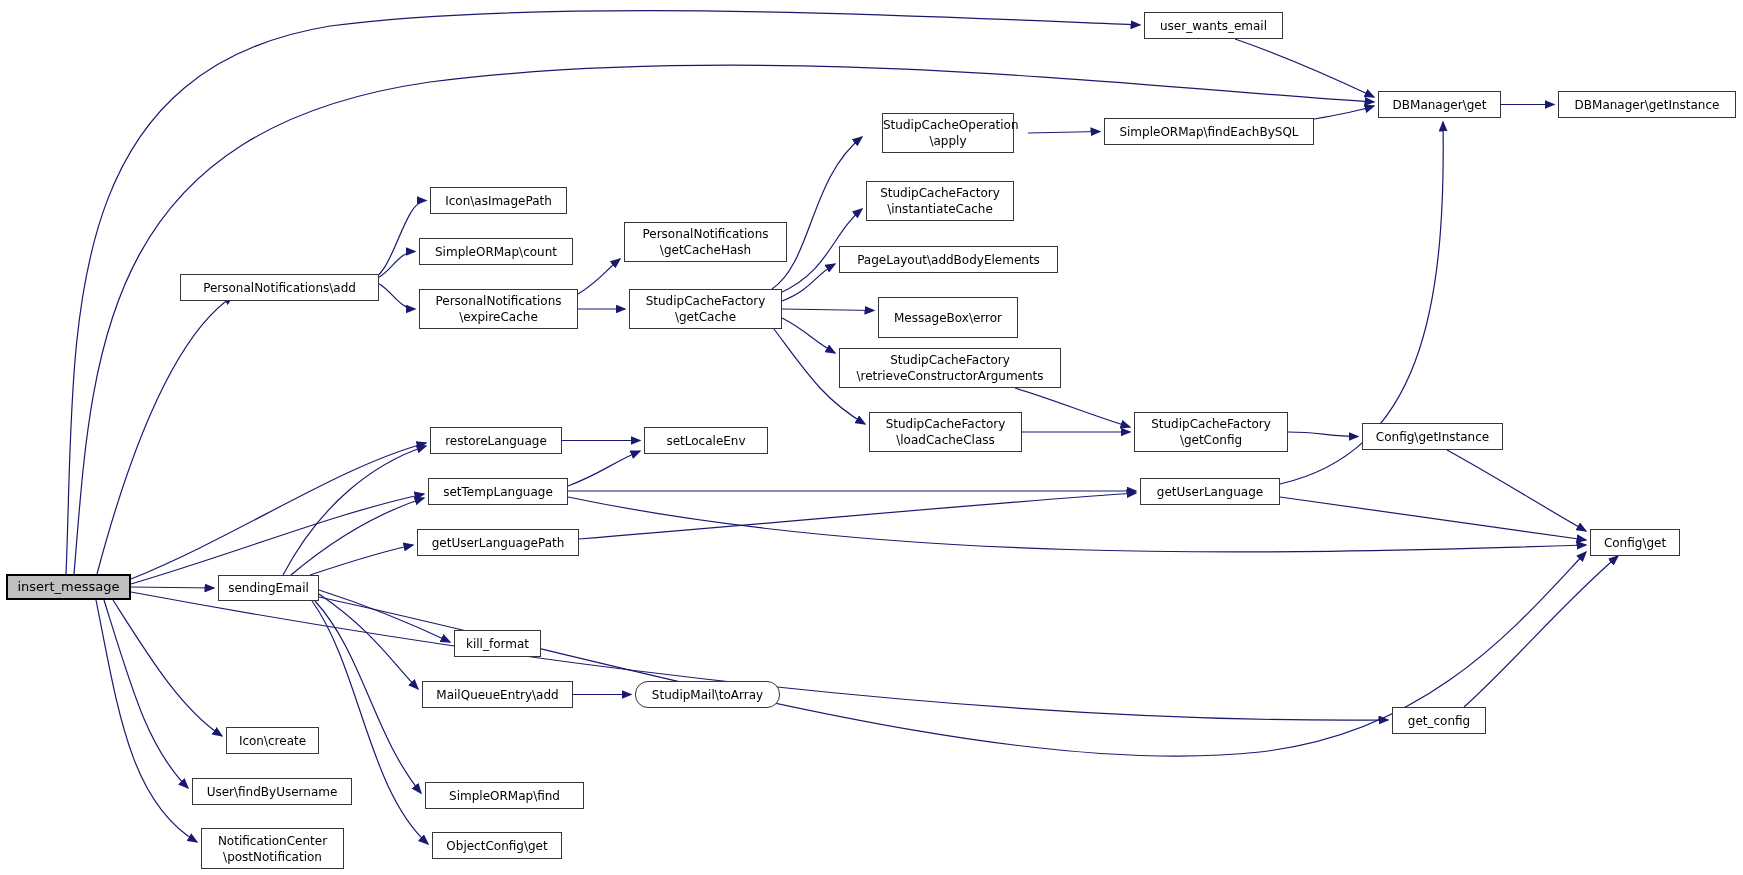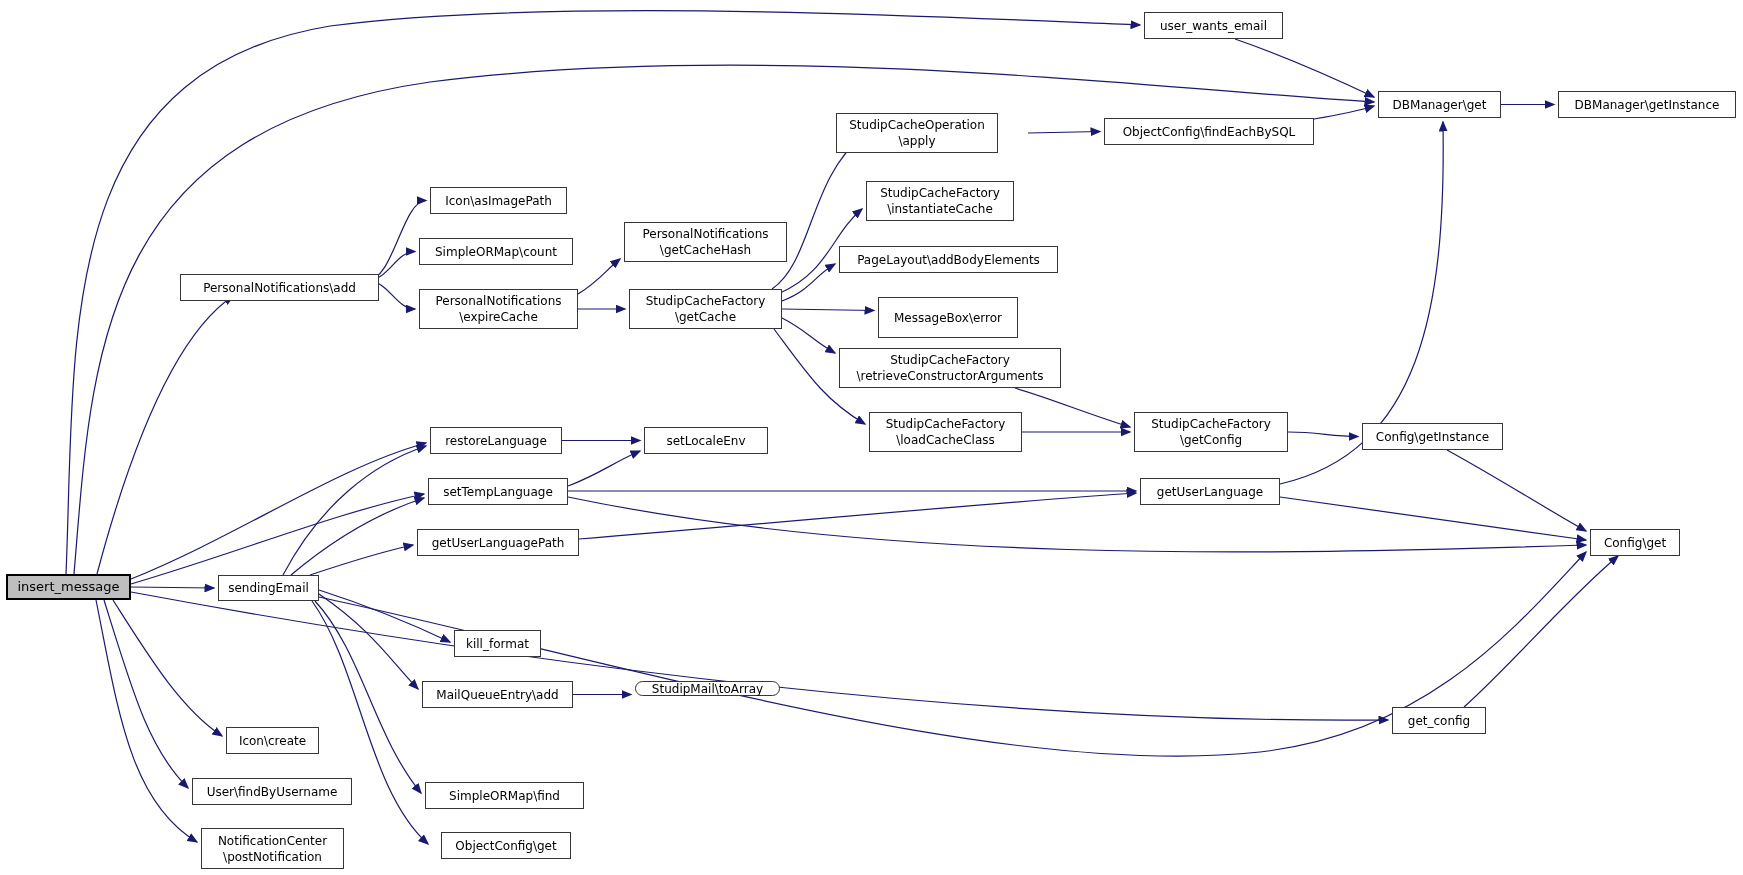--- a/index.html
+++ b/index.html
@@ -108,26 +108,26 @@
       </div>
       <div class="node" style="left: 1144px; top: 12px; width: 139px; height: 27px;">
         <div class="lbl">user_wants_email</div>
       </div>
       <div class="node" style="left: 1378px; top: 91px; width: 123px; height: 27px;">
         <div class="lbl">DBManager\get</div>
       </div>
       <div class="node" style="left: 1558px; top: 91px; width: 178px; height: 27px;">
         <div class="lbl">DBManager\getInstance</div>
       </div>
-      <div class="node" style="left: 836px; top: 113px; width: 162px; height: 40px;">
+      <div class="node" style="left: 882px; top: 113px; width: 132px; height: 40px;">
         <div class="lbl">StudipCacheOperation</div>
         <div class="lbl">\apply</div>
       </div>
       <div class="node" style="left: 1104px; top: 118px; width: 210px; height: 27px;">
-        <div class="lbl">ObjectConfig\findEachBySQL</div>
+        <div class="lbl">SimpleORMap\findEachBySQL</div>
       </div>
       <div class="node" style="left: 430px; top: 187px; width: 137px; height: 27px;">
         <div class="lbl">Icon\asImagePath</div>
       </div>
       <div class="node" style="left: 419px; top: 238px; width: 154px; height: 27px;">
         <div class="lbl">SimpleORMap\count</div>
       </div>
       <div class="node" style="left: 624px; top: 222px; width: 163px; height: 40px;">
         <div class="lbl">PersonalNotifications</div>
         <div class="lbl">\getCacheHash</div>
@@ -185,36 +185,36 @@
       </div>
       <div class="node" style="left: 1590px; top: 529px; width: 90px; height: 27px;">
         <div class="lbl">Config\get</div>
       </div>
       <div class="node" style="left: 454px; top: 630px; width: 87px; height: 27px;">
         <div class="lbl">kill_format</div>
       </div>
       <div class="node" style="left: 422px; top: 681px; width: 151px; height: 27px;">
         <div class="lbl">MailQueueEntry\add</div>
       </div>
-      <div class="node" style="left: 635px; top: 681px; width: 145px; height: 15px; border-radius: 13px;">
+      <div class="node" style="left: 635px; top: 681px; width: 145px; height: 27px; border-radius: 13px;">
         <div class="lbl">StudipMail\toArray</div>
       </div>
       <div class="node" style="left: 226px; top: 727px; width: 93px; height: 27px;">
         <div class="lbl">Icon\create</div>
       </div>
       <div class="node" style="left: 192px; top: 778px; width: 160px; height: 27px;">
         <div class="lbl">User\findByUsername</div>
       </div>
       <div class="node" style="left: 201px; top: 828px; width: 143px; height: 41px;">
         <div class="lbl">NotificationCenter</div>
         <div class="lbl">\postNotification</div>
       </div>
       <div class="node" style="left: 425px; top: 782px; width: 159px; height: 27px;">
         <div class="lbl">SimpleORMap\find</div>
       </div>
-      <div class="node" style="left: 432px; top: 832px; width: 130px; height: 27px; margin-left: 9px;">
+      <div class="node" style="left: 432px; top: 832px; width: 130px; height: 27px;">
         <div class="lbl">ObjectConfig\get</div>
       </div>
       <div class="node" style="left: 1392px; top: 707px; width: 94px; height: 27px;">
         <div class="lbl">get_config</div>
       </div>
     </div>
 </div>
 
 </body></html>

